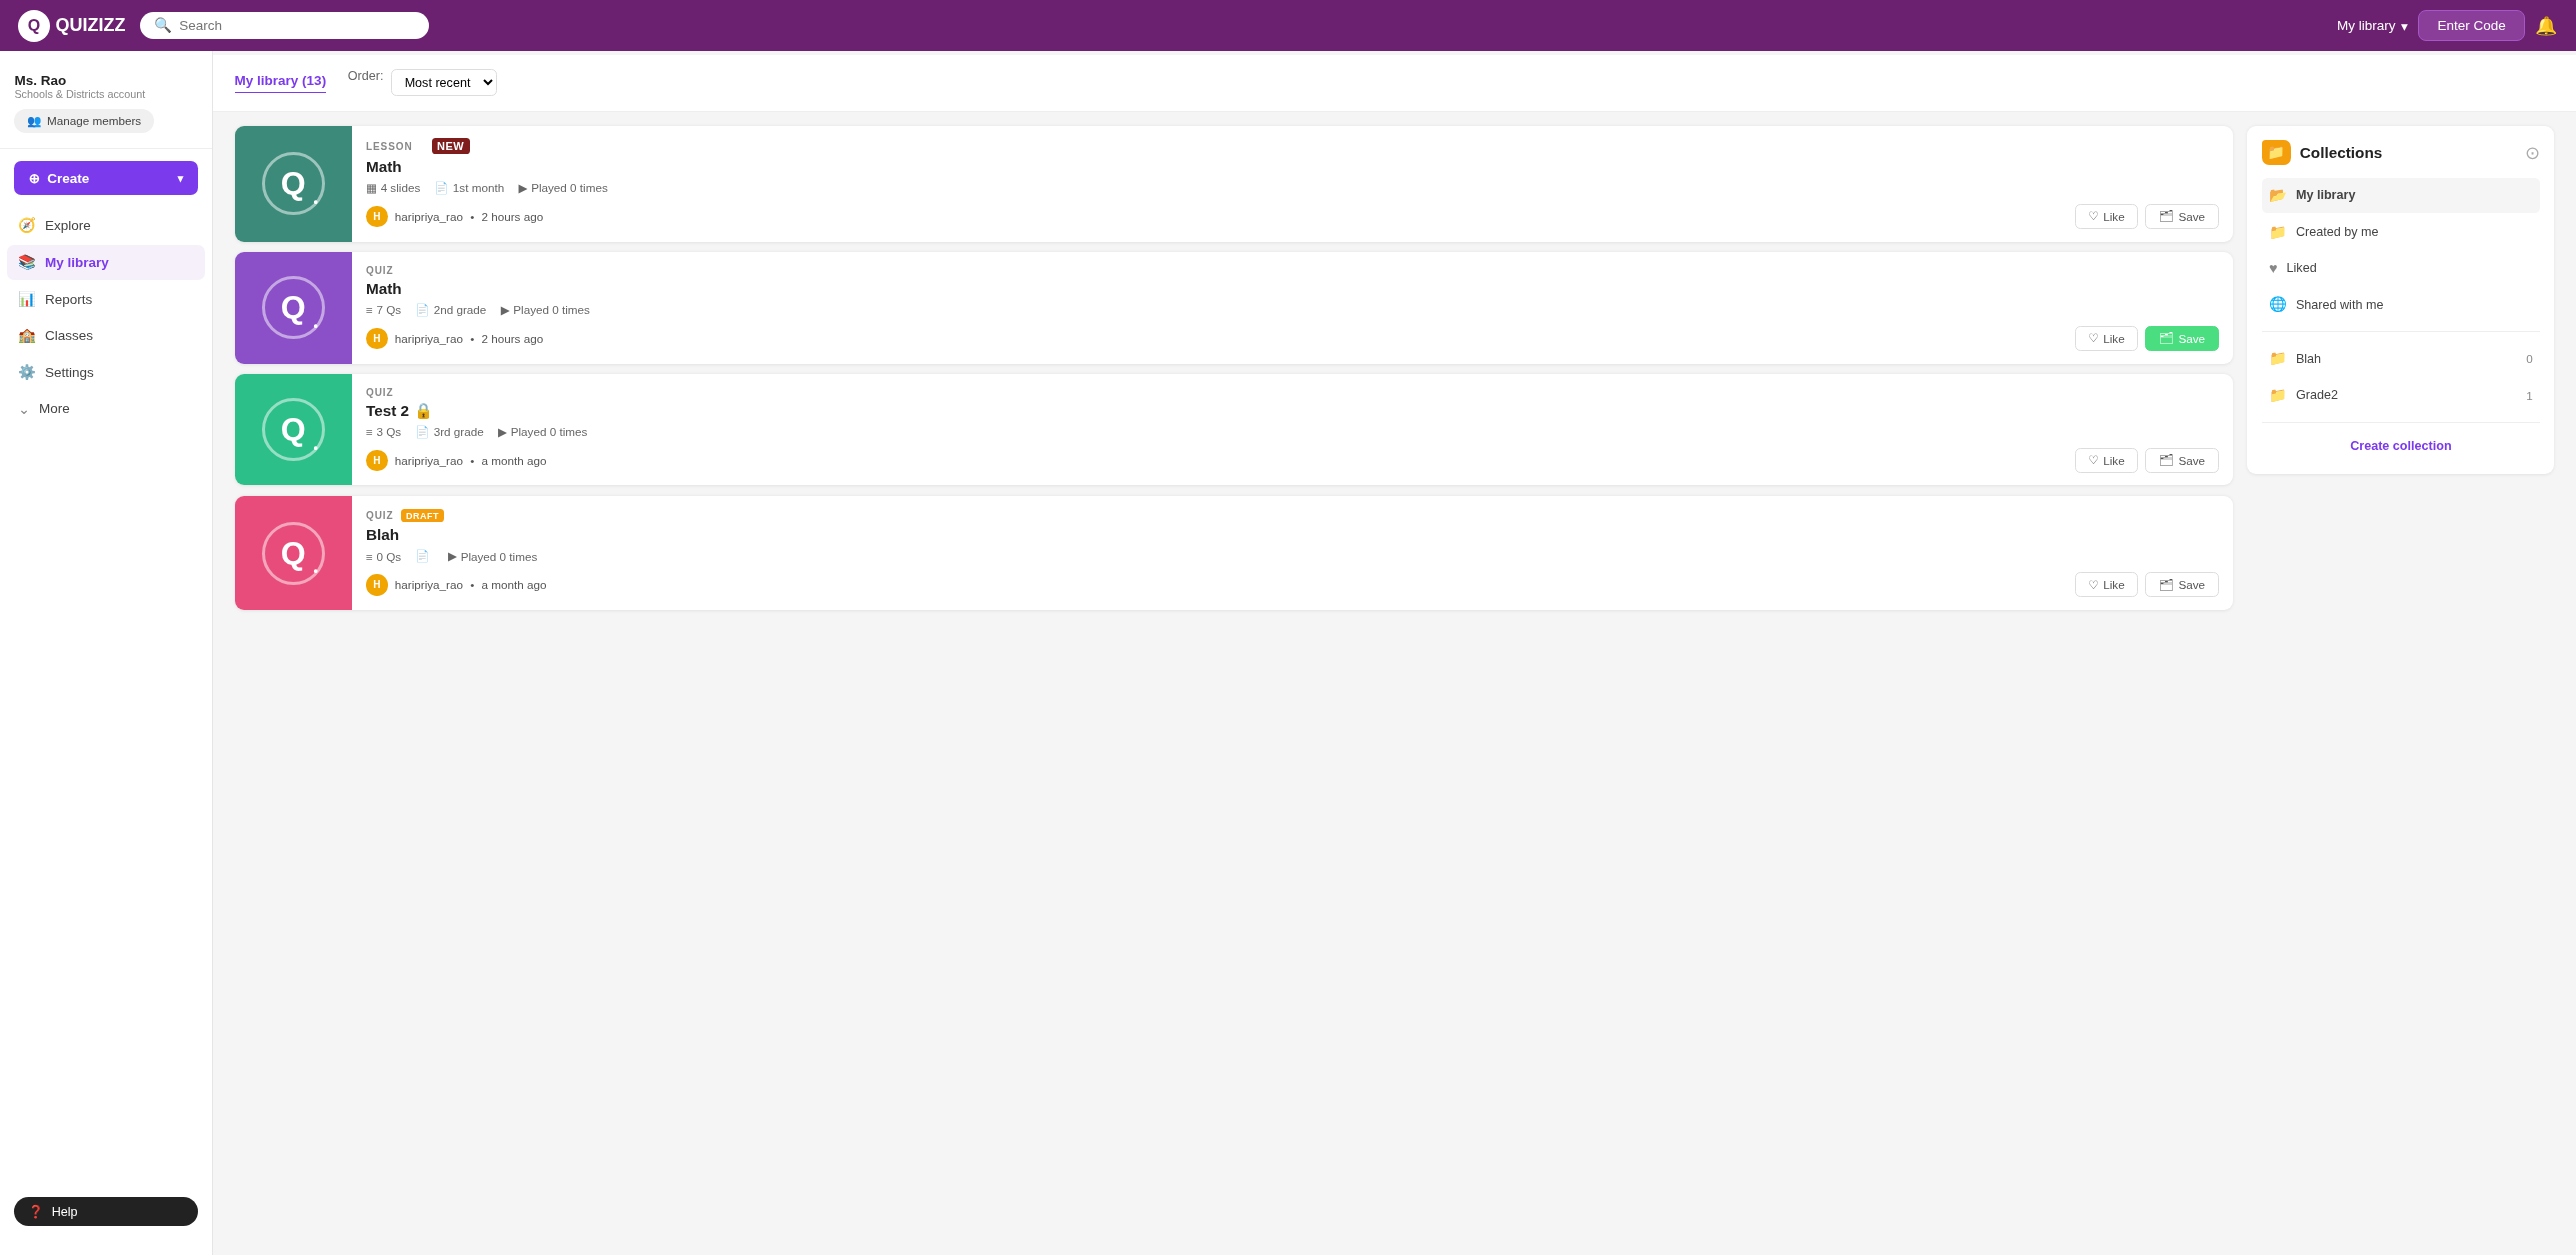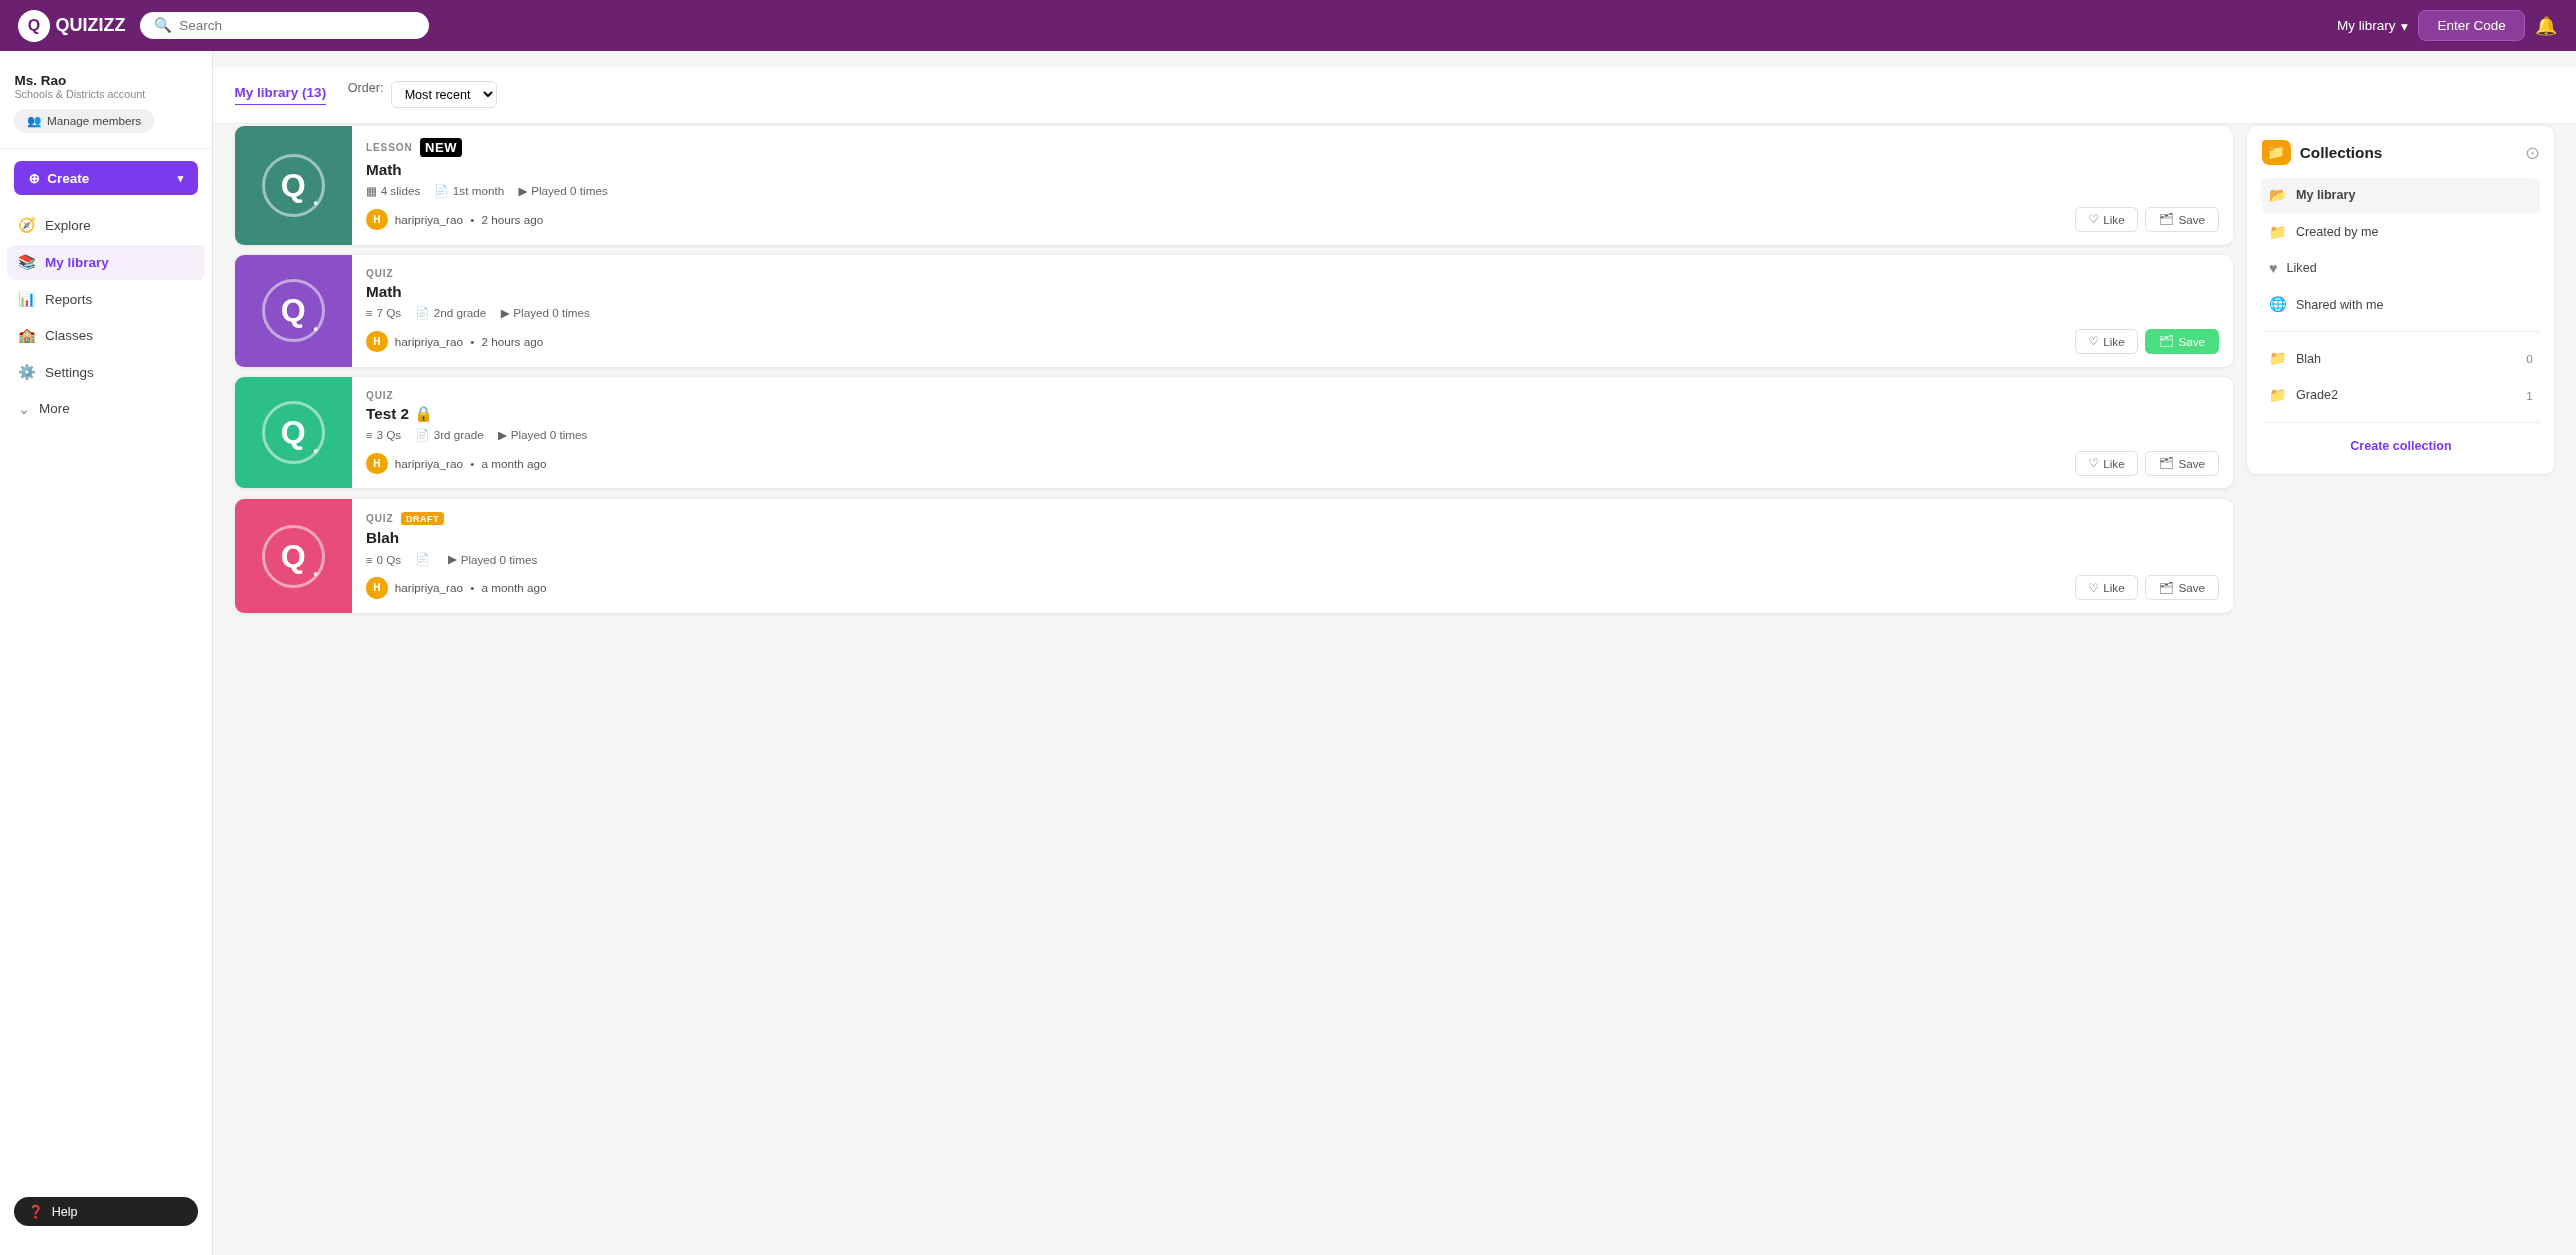--- a/index.html
+++ b/index.html
@@ -186,21 +186,21 @@
       background: #f5f5f5;
     }
     .library-header {
       background: white;
       padding: 14.4px 21.6px;
       display: flex;
       align-items: center;
       gap: 21.6px;
       border-bottom: 0.9px solid #eee;
       position: sticky;
-      top: 16px;
+      top: 4px;
       z-index: 10;
     }
     .library-tab {
       font-size: 13.5px;
       font-weight: 600;
       color: #555;
       padding-bottom: 3.6px;
       border-bottom: 1.8px solid transparent;
       cursor: pointer;
     }
@@ -280,27 +280,28 @@
       margin-bottom: 3.6px;
     }
     .card-type {
       font-size: 10px;
       font-weight: 700;
       color: #888;
       letter-spacing: 0.9px;
       text-transform: uppercase;
     }
     .badge-new {
-      background: #000000;
-      color: white;
-      font-size: 13px;
+      background: #7f1d1d;
+      color: white;
+      font-size: 11px;
       font-weight: 700;
       padding: 1.8px 5.4px;
       border-radius: 3.6px;
       letter-spacing: 0.5px;
+      margin-left: 12px;
     }
     .badge-draft {
       background: #f59e0b;
       color: white;
       font-size: 9px;
       font-weight: 700;
       padding: 1.8px 5.4px;
       border-radius: 3.6px;
       letter-spacing: 0.5px;
     }

